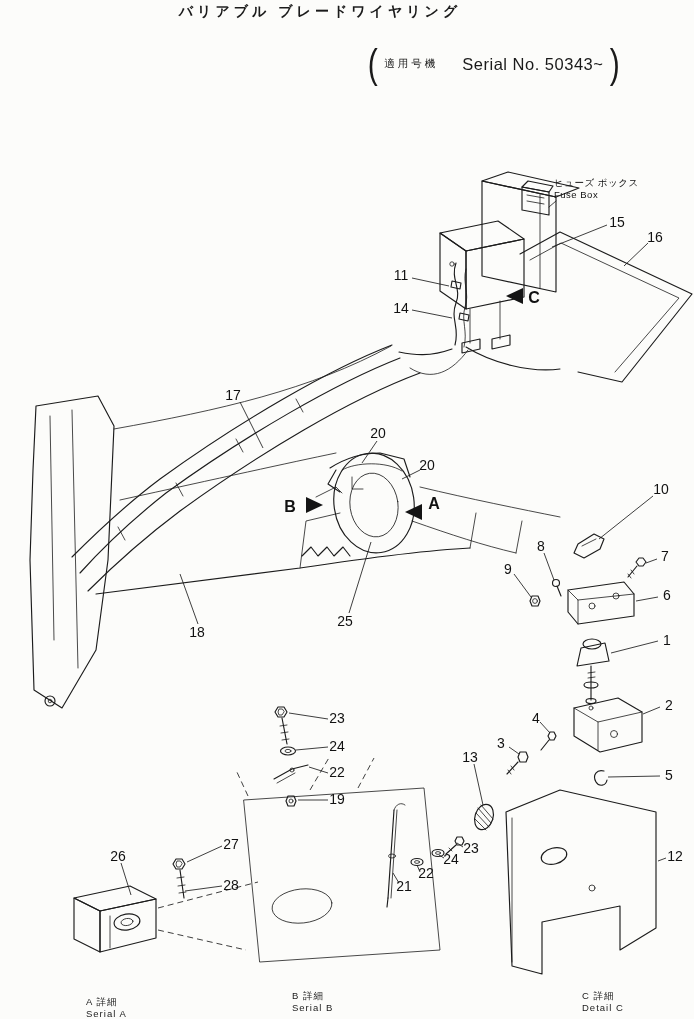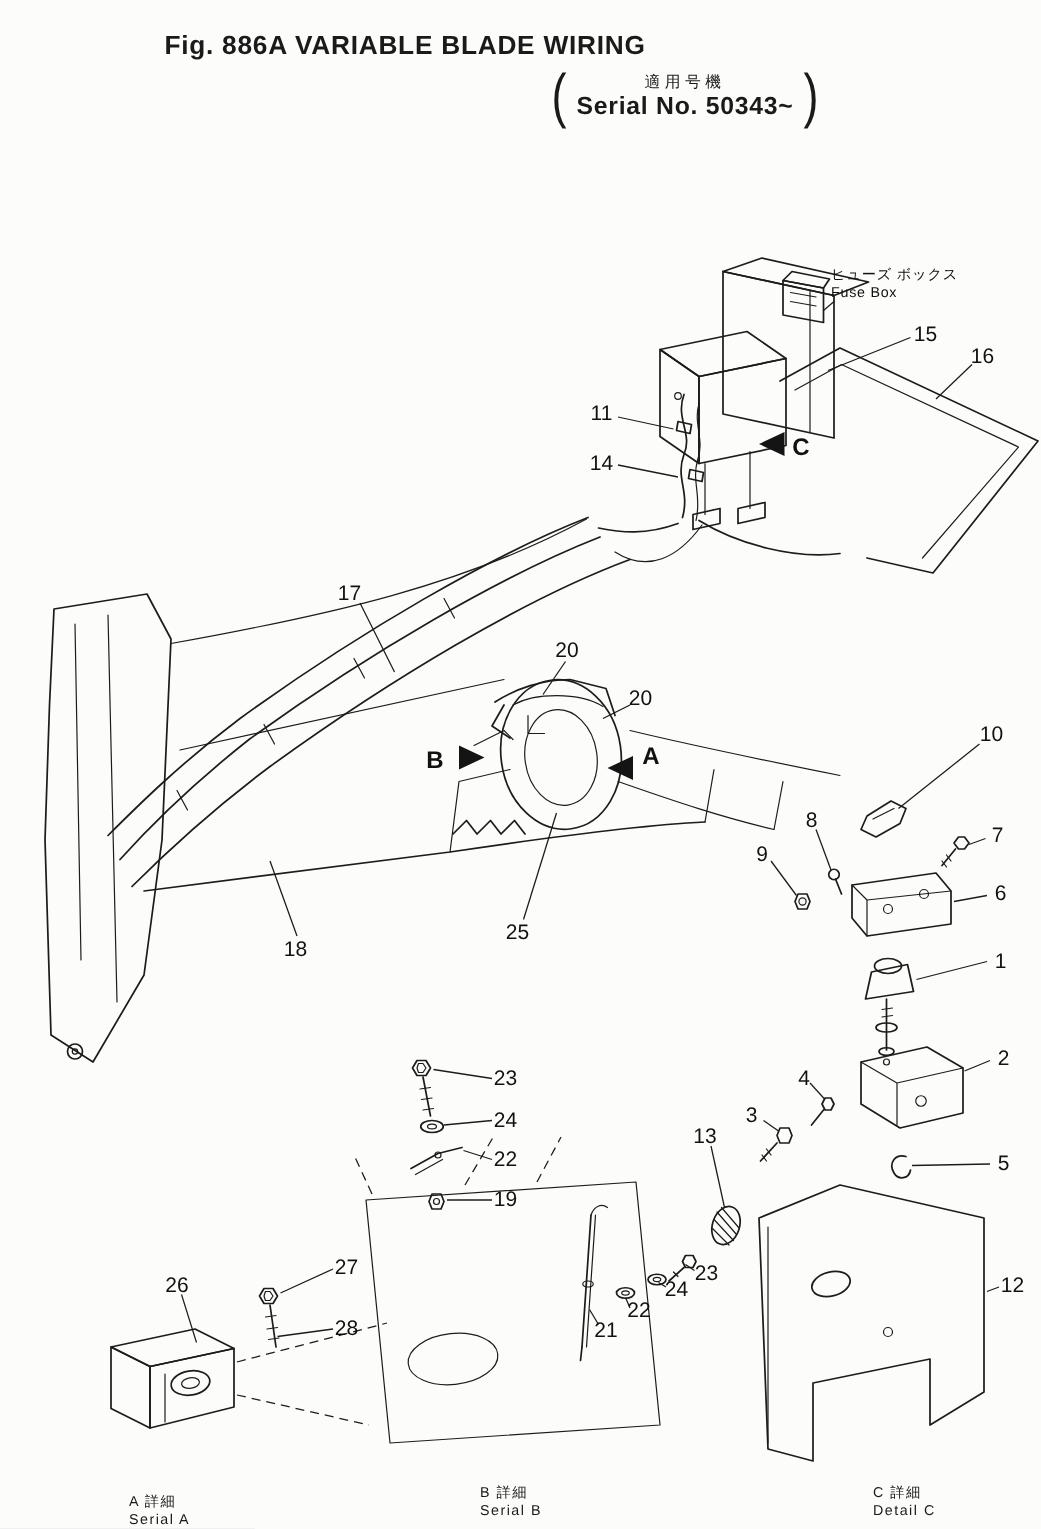--- a/index.html
+++ b/index.html
@@ -4,40 +4,40 @@
 <style>
   html,body{margin:0;padding:0;background:#e8e8e8;}
   .page{position:relative;width:694px;height:1019px;background:#fcfcfa;
         font-family:"Liberation Sans",sans-serif;color:#1a1a1a;overflow:hidden;margin:0 auto;}
   .hdr-ja{position:absolute;left:147px;top:3px;width:346px;text-align:center;
           font-size:14px;letter-spacing:4px;font-weight:bold;}
   .hdr-fig{position:absolute;left:52px;top:20px;width:436px;text-align:center;
            font-size:17.5px;font-weight:bold;letter-spacing:0.5px;}
   .serial{position:absolute;left:366px;top:44px;display:flex;align-items:center;gap:5px;}
   .paren{font-size:40px;font-weight:400;line-height:40px;transform:scaleX(0.75);}
-  .stack{display:flex;flex-direction:column;align-items:center;gap:0px;}
+  .stack{display:flex;flex-direction:row;align-items:center;gap:12px;}
   .serial-ja{font-size:10.5px;letter-spacing:3px;}
-  .serial-en{font-size:16.5px;letter-spacing:0.5px;font-weight:bold;}
+  .serial-en{font-size:16.5px;letter-spacing:0.5px;font-weight:normal;margin-left:12px;}
   .caption{position:absolute;font-size:9.5px;line-height:11.5px;letter-spacing:1px;}
   svg.draw{position:absolute;left:0;top:0;}
   .s{fill:none;stroke:#1c1c1c;stroke-width:1.15;stroke-linecap:round;stroke-linejoin:round;}
   .t{fill:none;stroke:#1c1c1c;stroke-width:0.8;stroke-linecap:round;stroke-linejoin:round;}
   .ld{stroke:#1c1c1c;stroke-width:0.85;}
   .dash{fill:none;stroke:#1c1c1c;stroke-width:0.85;stroke-dasharray:6 4;}
   .fillb{fill:#141414;stroke:none;}
   .callout{font-family:"Liberation Sans",sans-serif;font-size:14px;fill:#111;}
   .viewletter{font-family:"Liberation Sans",sans-serif;font-size:16px;font-weight:bold;fill:#111;}
   .small{font-family:"Liberation Sans",sans-serif;font-size:9.5px;fill:#111;letter-spacing:0.5px;}
 </style>
 </head>
 <body>
 
 <div class="page">
 
-  <div class="hdr-fig">Fig. 886A VARIABLE BLADE WIRING</div>
+  <div class="hdr-ja">バリアブル ブレードワイヤリング</div>
 
   <div class="serial">
     <span class="paren">(</span>
     <span class="stack">
       <span class="serial-ja">適用号機</span>
       <span class="serial-en">Serial No. 50343~</span>
     </span>
     <span class="paren">)</span>
   </div>
 
@@ -273,21 +273,21 @@
       <text class="callout" x="426" y="878" text-anchor="middle">22</text>
       <text class="callout" x="404" y="891" text-anchor="middle">21</text>
       <text class="callout" x="675" y="861" text-anchor="middle">12</text>
     </g>
   </svg>
 
   <div class="caption" style="left:86px;top:996px">
     <div>A 詳細</div>
     <div>Serial A</div>
   </div>
-  <div class="caption" style="left:320px;top:990px">
+  <div class="caption" style="left:292px;top:990px">
     <div>B 詳細</div>
     <div>Serial B</div>
   </div>
   <div class="caption" style="left:582px;top:990px">
     <div>C 詳細</div>
     <div>Detail C</div>
   </div>
 
 </div>
 

